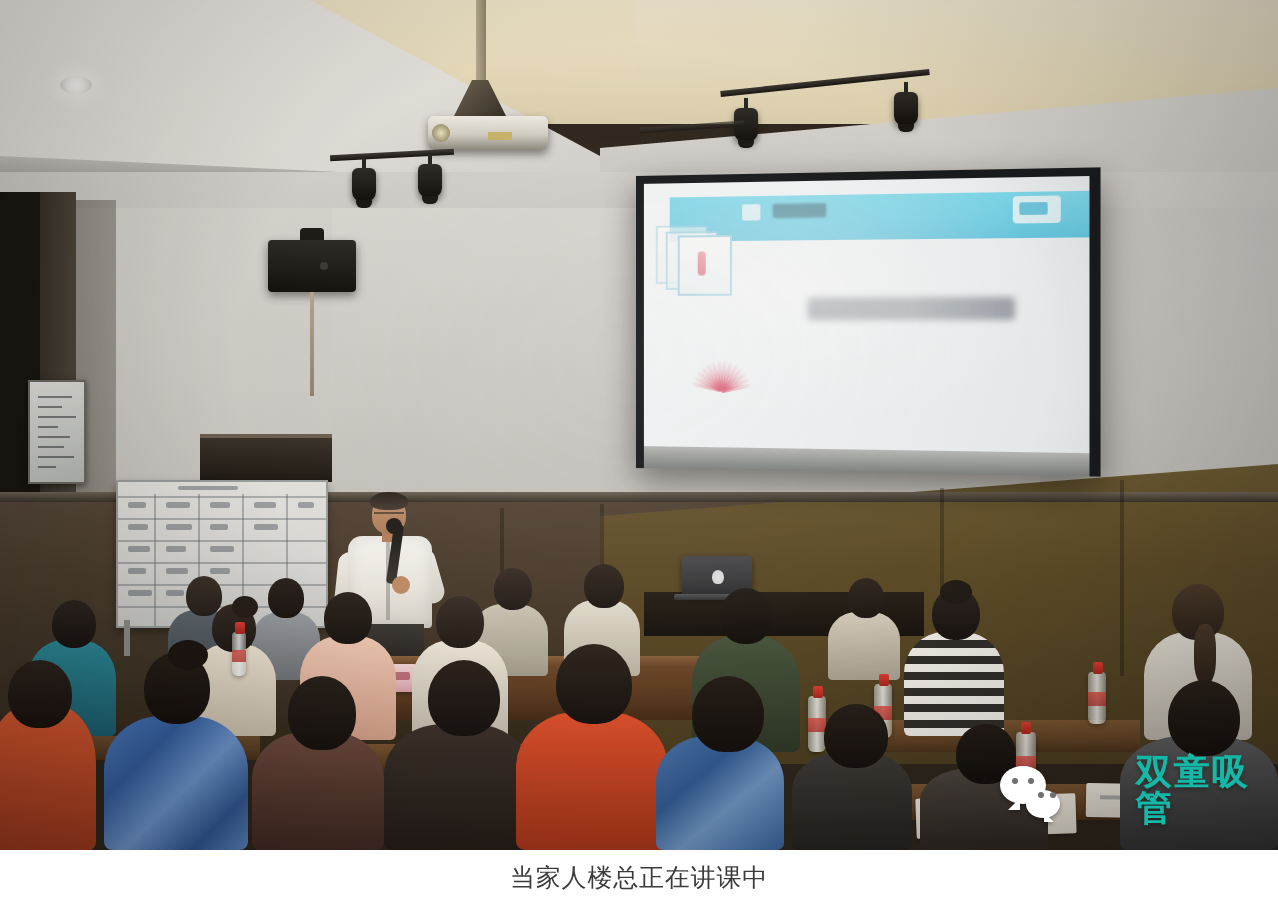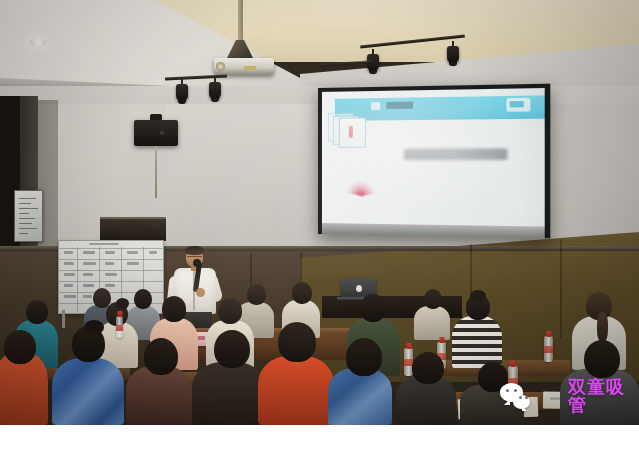--- a/index.html
+++ b/index.html
@@ -209,21 +209,21 @@
   .watermark{position:absolute;left:500px;top:378px;display:flex;align-items:center;gap:4px;
      filter:drop-shadow(0 1px 1px rgba(0,0,0,.35));}
   .wechat{position:relative;width:32px;height:26px;}
   .wechat .big{position:absolute;left:0;top:0;width:23px;height:19px;border-radius:50%;background:#fff;}
   .wechat .big:after{content:"";position:absolute;left:4px;bottom:-3px;width:6px;height:6px;
      background:#fff;clip-path:polygon(0 100%,100% 0,100% 100%);}
   .wechat .small{position:absolute;right:0;bottom:0;width:17px;height:14px;border-radius:50%;background:#fff;}
   .wechat .small:after{content:"";position:absolute;right:3px;bottom:-2px;width:5px;height:5px;
      background:#fff;clip-path:polygon(100% 100%,0 0,0 100%);}
   .wechat .e{position:absolute;width:3px;height:3px;border-radius:50%;background:#6f6f6f;}
-  .wm-text{font-size:18px;font-weight:bold;color:#d946ef;letter-spacing:1px;line-height:1;
+  .wm-text{font-size:18px;font-weight:bold;color:#14b8a6;letter-spacing:1px;line-height:1;
      font-family:"DejaVu Sans","Liberation Sans",sans-serif;margin-left:34px;}
 
   
   .caption-bar{position:absolute;left:0;top:425px;width:639px;height:28px;background:#ffffff;
      display:flex;align-items:center;justify-content:center;}
   .caption-text{font-size:12.5px;color:#3b3b3b;letter-spacing:.4px;
      font-family:"DejaVu Sans","Liberation Sans",sans-serif;}
 </style>
 </head>
 <body>
@@ -531,14 +531,17 @@
         <span class="e" style="left:14px;top:6px;"></span>
         <span class="small"></span>
         <span class="e" style="left:19px;top:13px;"></span>
         <span class="e" style="left:25px;top:13px;"></span>
       </div>
       <div class="wm-text">双童吸管</div>
     </div>
 
   </div>
 
+  <div class="caption-bar">
+    <div class="caption-text">当家人楼总正在讲课中</div>
+  </div>
 
 </div>
 
 </body></html>

